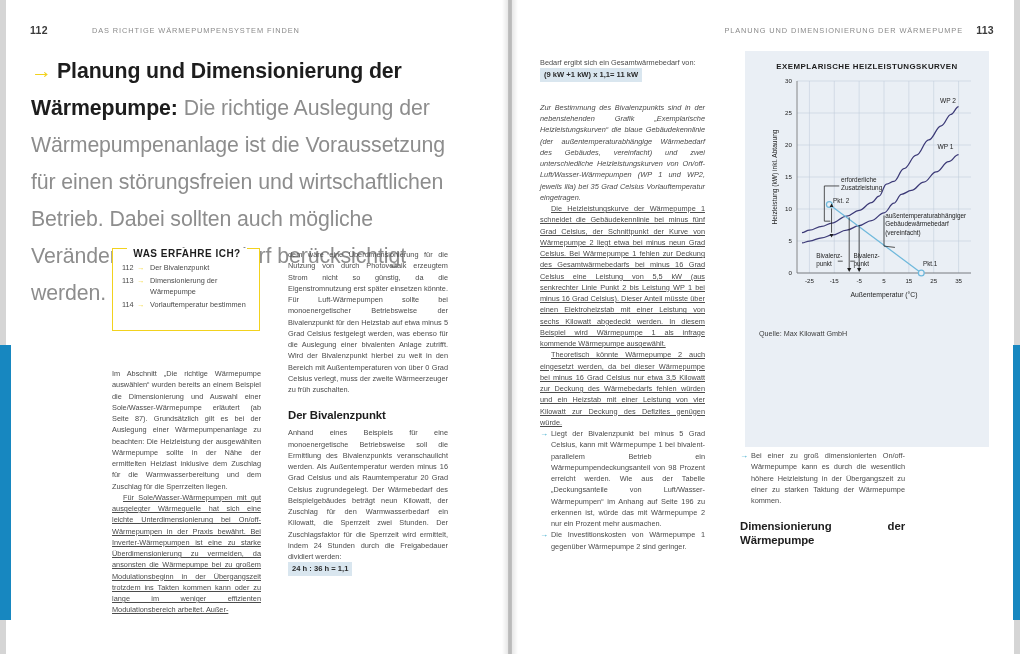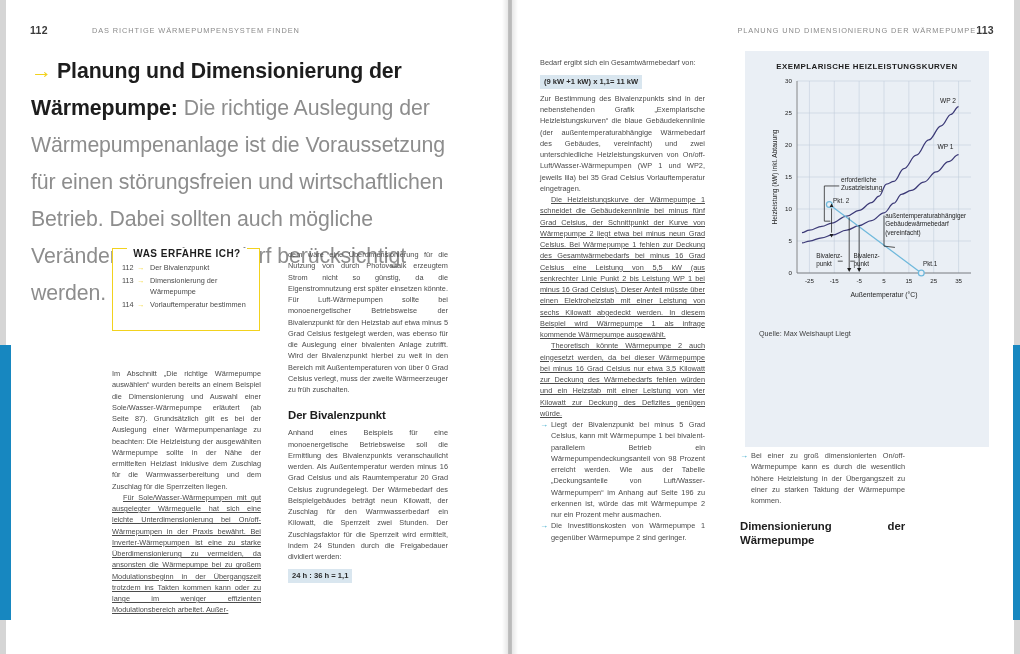--- a/index.html
+++ b/index.html
@@ -49,21 +49,21 @@
   .folio {
     position: absolute;
     top: 24px;
     font-size: 10.5px;
     font-weight: bold;
     color: #3b3b3b;
     letter-spacing: 0.3px;
   }
   #folio-left  { left: 30px; }
   #runhead-left{ left: 64px; margin-left: 28px; }
-  #runhead-right{ right: 44px; }
+  #runhead-right{ right: 57px; }
   #folio-right { right: 26px; }
 
   
   #headline {
     position: absolute;
     left: 31px; top: 52px;
     width: 420px;
     font-size: 21.3px;
     line-height: 37px;
     color: #8d8d8d;
@@ -133,21 +133,21 @@
     line-height: 14px;
     letter-spacing: -0.1px;
   }
   .formula {
     display: inline-block;
     background: #d9e6ef;
     font-size: 7.6px;
     font-weight: bold;
     color: #2b2b2b;
     padding: 1.5px 4px 2px 4px;
-    margin-top: 7px;
+    margin-top: 0;
     line-height: 10px;
   }
   .bullet {
     display: flex;
     margin-top: 0px;
   }
   .bullet .b-arr {
     flex: 0 0 11px;
     color: #2aa3c7;
     font-weight: bold;
@@ -260,21 +260,21 @@
   <div class="col" id="col2">
     <p>dem wäre eine Überdimensionierung für die Nutzung von durch Photovoltaik erzeugtem Strom nicht so günstig, da die Eigenstromnutzung erst später einsetzen könnte. Für Luft-Wärmepumpen sollte bei monoenergetischer Betriebsweise der Bivalenzpunkt für den Heizstab auf etwa minus 5 Grad Celsius festgelegt werden, was ebenso für die Auslegung einer bivalenten Anlage zutrifft. Wird der Bivalenzpunkt hierbei zu weit in den Bereich mit Außentemperaturen von über 0 Grad Celsius verlegt, muss der zweite Wärmeerzeuger zu früh zuschalten.</p>
     <h3>Der Bivalenzpunkt</h3>
     <p>Anhand eines Beispiels für eine monoenergetische Betriebsweise soll die Ermittlung des Bivalenzpunkts veranschaulicht werden. Als Außentemperatur werden minus 16 Grad Celsius und als Raumtemperatur 20 Grad Celsius zugrundegelegt. Der Wärmebedarf des Beispielgebäudes beträgt neun Kilowatt, der Zuschlag für den Warmwasserbedarf ein Kilowatt, die Sperrzeit zwei Stunden. Der Zuschlagsfaktor für die Sperrzeit wird ermittelt, indem 24 Stunden durch die Freigabedauer dividiert werden:</p>
     <span class="formula">24 h : 36 h = 1,1</span>
   </div>
 
   <div class="col" id="col3">
     <p>Bedarf ergibt sich ein Gesamtwärmebedarf von:</p>
     <span class="formula">(9 kW +1 kW) x 1,1= 11 kW</span>
-    <p style="margin-top:4px;">Zur Bestimmung des Bivalenzpunkts sind in der nebenstehenden Grafik „Exemplarische Heizleistungskurven“ die blaue Gebäudekennlinie (der außentemperaturabhängige Wärmebedarf des Gebäudes, vereinfacht) und zwei unterschiedliche Heizleistungskurven von On/off-Luft/Wasser-Wärmepumpen (WP 1 und WP2, jeweils lila) bei 35 Grad Celsius Vorlauftemperatur eingetragen.</p>
+    <p style="margin-top:20px;font-style:italic;">Zur Bestimmung des Bivalenzpunkts sind in der nebenstehenden Grafik „Exemplarische Heizleistungskurven“ die blaue Gebäudekennlinie (der außentemperaturabhängige Wärmebedarf des Gebäudes, vereinfacht) und zwei unterschiedliche Heizleistungskurven von On/off-Luft/Wasser-Wärmepumpen (WP 1 und WP2, jeweils lila) bei 35 Grad Celsius Vorlauftemperatur eingetragen.</p>
     <p class="ind">Die Heizleistungskurve der Wärmepumpe 1 schneidet die Gebäudekennlinie bei minus fünf Grad Celsius, der Schnittpunkt der Kurve von Wärmepumpe 2 liegt etwa bei minus neun Grad Celsius. Bei Wärmepumpe 1 fehlen zur Deckung des Gesamtwärmebedarfs bei minus 16 Grad Celsius eine Leistung von 5,5 kW (aus senkrechter Linie Punkt 2 bis Leistung WP 1 bei minus 16 Grad Celsius). Dieser Anteil müsste über einen Elektroheizstab mit einer Leistung von sechs Kilowatt abgedeckt werden. In diesem Beispiel wird Wärmepumpe 1 als infrage kommende Wärmepumpe ausgewählt.</p>
     <p class="ind">Theoretisch könnte Wärmepumpe 2 auch eingesetzt werden, da bei dieser Wärmepumpe bei minus 16 Grad Celsius nur etwa 3,5 Kilowatt zur Deckung des Wärmebedarfs fehlen würden und ein Heizstab mit einer Leistung von vier Kilowatt zur Deckung des Defizites genügen würde.</p>
     <div class="bullet">
       <span class="b-arr">→</span>
       <span class="b-txt">Liegt der Bivalenzpunkt bei minus 5 Grad Celsius, kann mit Wärmepumpe 1 bei bivalent-parallelem Betrieb ein Wärmepumpendeckungsanteil von 98 Prozent erreicht werden. Wie aus der Tabelle „Deckungsanteile von Luft/Wasser-Wärmepumpen“ im Anhang auf Seite 196 zu erkennen ist, würde das mit Wärmepumpe 2 nur ein Prozent mehr ausmachen.</span>
     </div>
     <div class="bullet">
       <span class="b-arr">→</span>
       <span class="b-txt">Die Investitionskosten von Wärmepumpe 1 gegenüber Wärmepumpe 2 sind geringer.</span>
     </div>
@@ -365,17 +365,17 @@
       <text id="lbl-bivB1" font-size="6.4" fill="#1d1d1d" font-family="Liberation Sans, sans-serif" x="108.42571428571429" y="185.28">Bivalenz-</text>
       <text id="lbl-bivB2" font-size="6.4" fill="#1d1d1d" font-family="Liberation Sans, sans-serif" x="108.42571428571429" y="192.96">punkt</text>
       <text id="lbl-bed1" font-size="6.4" fill="#1d1d1d" font-family="Liberation Sans, sans-serif" x="140.24285714285713" y="144.95999999999998">außentemperaturabhängiger</text>
       <text id="lbl-bed2" font-size="6.4" fill="#1d1d1d" font-family="Liberation Sans, sans-serif" x="140.24285714285713" y="153.28">Gebäudewärmebedarf</text>
       <text id="lbl-bed3" font-size="6.4" fill="#1d1d1d" font-family="Liberation Sans, sans-serif" x="140.24285714285713" y="161.6">(vereinfacht)</text>
 
       <text id="lbl-xaxis" font-size="6.8" fill="#1d1d1d" text-anchor="middle" font-family="Liberation Sans, sans-serif" x="139" y="224">Außentemperatur (°C)</text>
       <text id="lbl-yaxis" font-size="6.6" fill="#1d1d1d" text-anchor="middle" font-family="Liberation Sans, sans-serif" transform="translate(32,104) rotate(-90)">Heizleistung (kW) inkl. Abtauung</text>
     </svg>
 
-    <div id="chart-source">Quelle: Max Weishaupt Liegt</div>
+    <div id="chart-source">Quelle: Max Kilowatt GmbH</div>
   </div>
 
 
 </div>
 
 </body></html>

